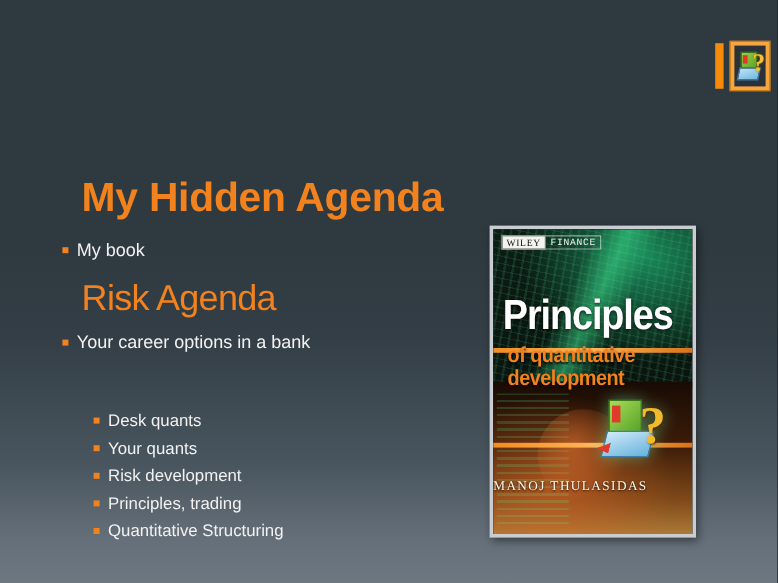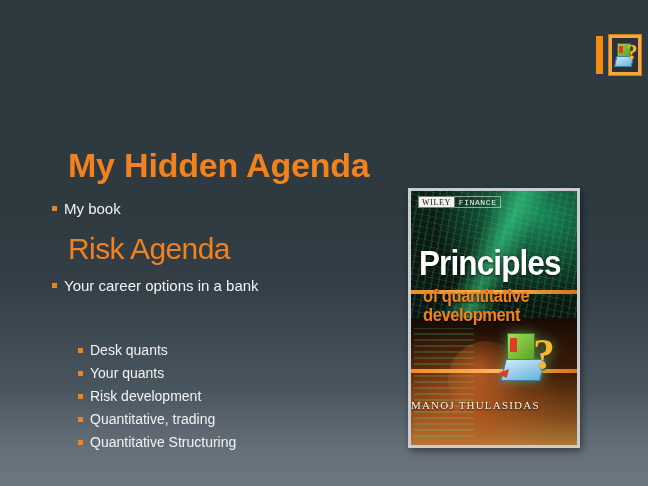--- a/index.html
+++ b/index.html
@@ -415,21 +415,21 @@
     <div class="bullet lvl2">
       <span class="marker"></span>
       <span class="txt">Your quants</span>
     </div>
     <div class="bullet lvl2">
       <span class="marker"></span>
       <span class="txt">Risk development</span>
     </div>
     <div class="bullet lvl2">
       <span class="marker"></span>
-      <span class="txt">Quantitative, trading</span>
+      <span class="txt">Principles, trading</span>
     </div>
     <div class="bullet lvl2">
       <span class="marker"></span>
       <span class="txt">Quantitative Structuring</span>
     </div>
   </div>
 
   <div class="book">
     <div class="book-inner">
 

